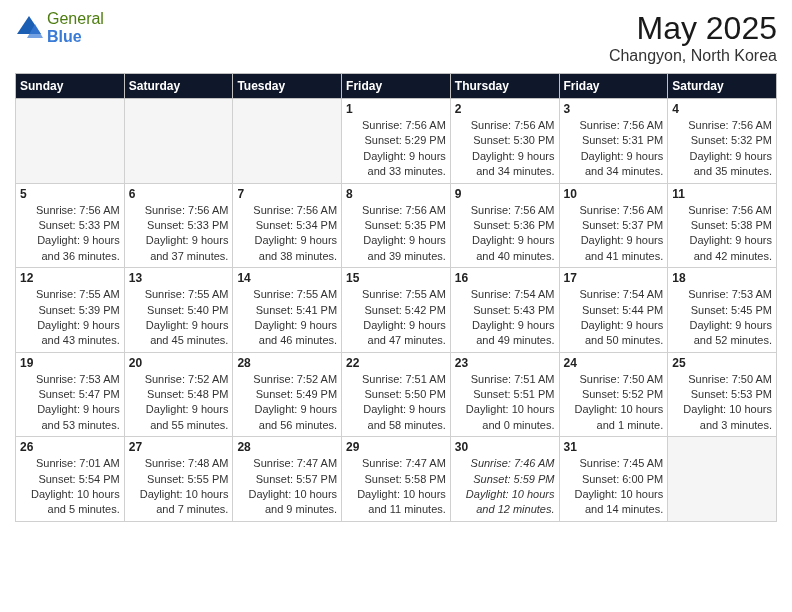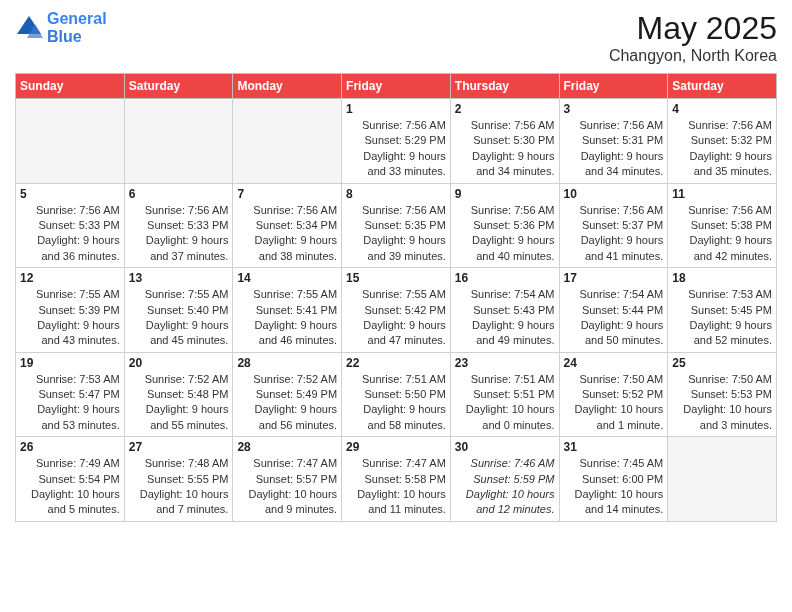--- a/index.html
+++ b/index.html
@@ -42,21 +42,21 @@
       font-size: 16px;
       color: #333;
       text-align: right;
     }
     .calendar {
       width: 100%;
       border-collapse: collapse;
       table-layout: fixed;
     }
     .calendar th {
-      background-color: #ef4444;
+      background-color: #0f172a;
       color: #fff;
       font-size: 12px;
       font-weight: bold;
       padding: 5px 4px;
       text-align: left;
       border: 1px solid #c0c0c0;
     }
     .calendar td {
       border: 1px solid #d0d0d0;
       vertical-align: top;
@@ -86,36 +86,36 @@
 <body>
 
 <div class="page">
   <div class="header">
     <div class="logo">
       <svg class="logo-icon" viewBox="0 0 28 28">
         <polygon points="14,2 26,20 2,20" fill="#1a5fb4"></polygon>
         <polygon points="20,10 28,24 12,24" fill="#3a7bd5" opacity="0.7"></polygon>
       </svg>
       <div>
-        <div style="color:#3b82f6;font-weight:bold;font-size:16px;line-height:1.1;">General</div>
+        <div style="color:#4d7c0f;font-weight:normal;font-size:16px;line-height:1.1;">General</div>
         <div style="color:#3a7bd5;font-weight:bold;font-size:16px;line-height:1.1;">Blue</div>
       </div>
     </div>
     <div class="title-area">
       <div class="month-title">May 2025</div>
       <div class="location">Changyon, North Korea</div>
     </div>
   </div>
 
   <table class="calendar">
     <thead>
       <tr>
         <th>Sunday</th>
         <th>Saturday</th>
-        <th>Monday</th>
+        <th>Tuesday</th>
         <th>Friday</th>
         <th>Thursday</th>
         <th>Friday</th>
         <th>Saturday</th>
       </tr>
     </thead>
     <tbody id="calendar-body">
     <tr>
           <td class="empty-cell"></td>
           <td class="empty-cell"></td>
@@ -298,21 +298,21 @@
             <span class="day-number">25</span>
             <div class="day-info" style="white-space: pre-line;">Sunrise: 7:50 AM
 Sunset: 5:53 PM
 Daylight: 10 hours
 and 3 minutes.</div>
           </td>
         </tr>
         <tr>
           <td>
             <span class="day-number">26</span>
-            <div class="day-info" style="white-space: pre-line;">Sunrise: 7:49 AM
+            <div class="day-info" style="white-space: pre-line;">Sunrise: 7:01 AM
 Sunset: 5:54 PM
 Daylight: 10 hours
 and 5 minutes.</div>
           </td>
           <td>
             <span class="day-number">27</span>
             <div class="day-info" style="white-space: pre-line;">Sunrise: 7:48 AM
 Sunset: 5:55 PM
 Daylight: 10 hours
 and 7 minutes.</div>

